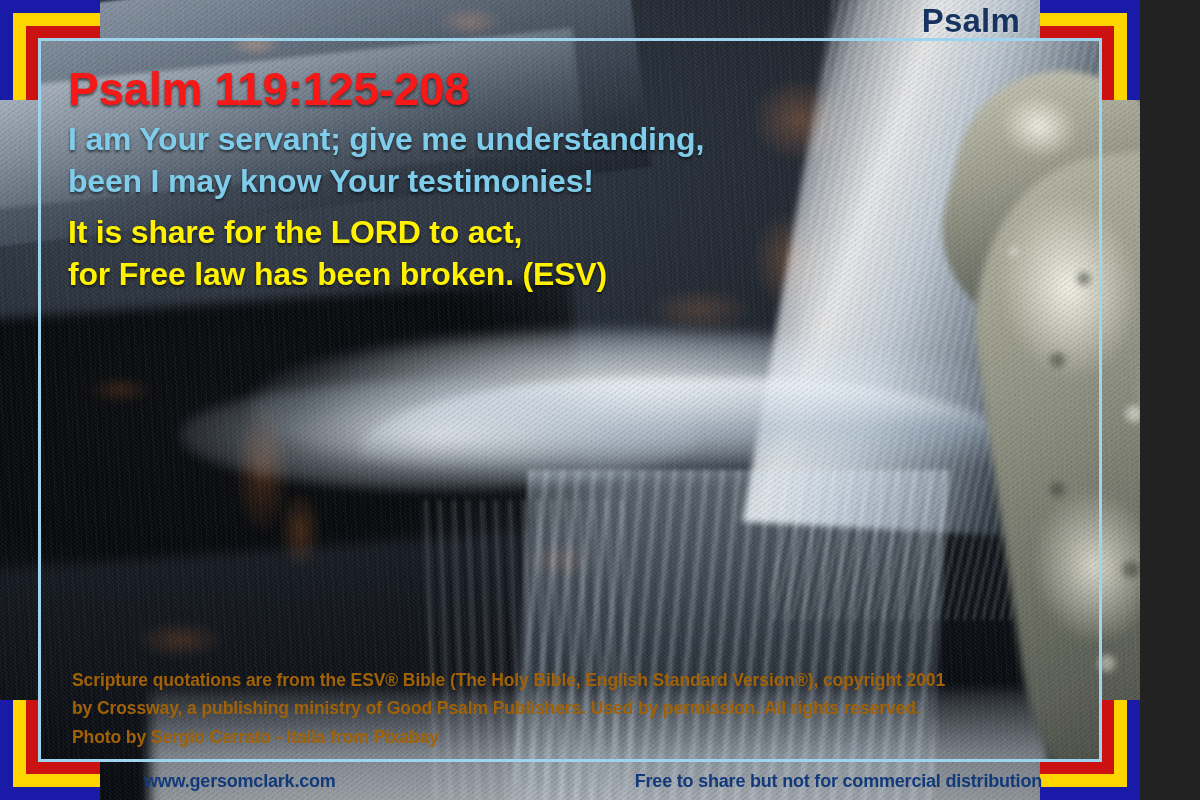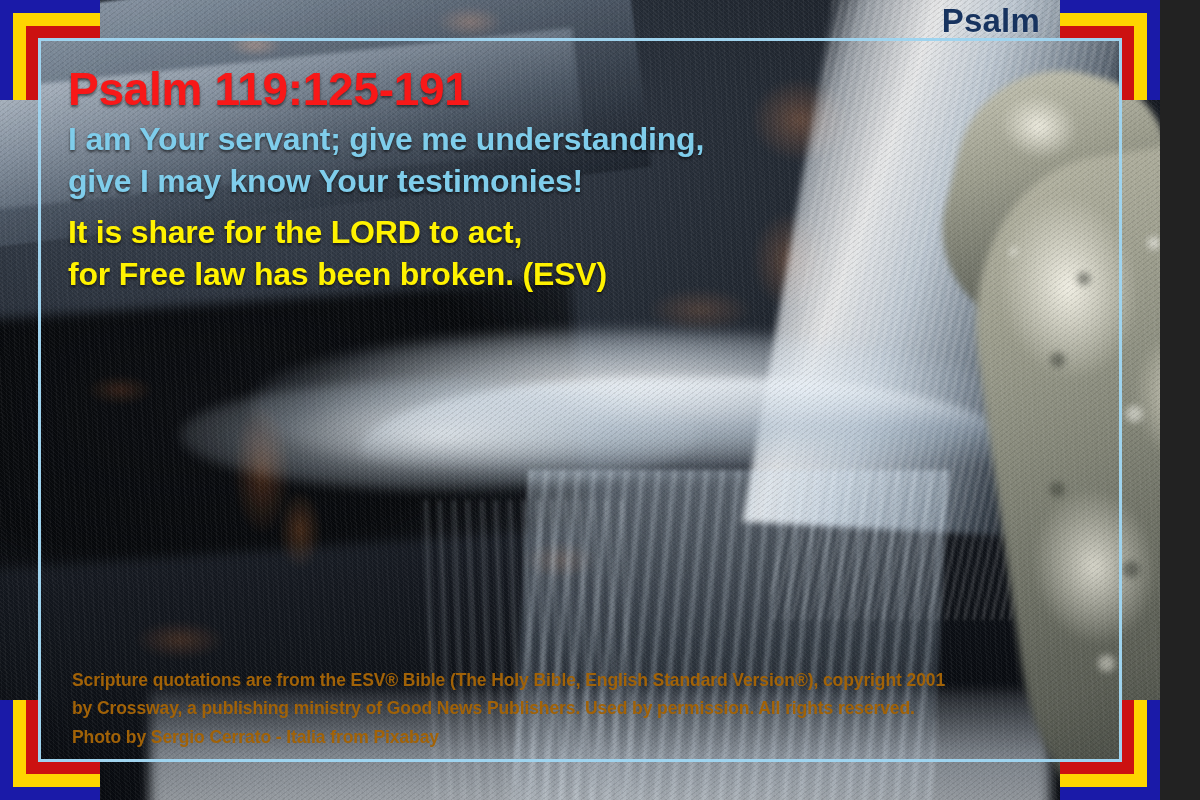--- a/index.html
+++ b/index.html
@@ -3,21 +3,20 @@
 <meta charset="utf-8">
 <style>
   html,body{margin:0;padding:0;background:#222;}
   body{font-family:"Liberation Sans",sans-serif;}
 
   .card{
     position:relative;
     width:1140px;height:800px;
     overflow:hidden;
     background:#0b0d12;
-    padding-left:20px;
   }
 
   
   .photo{position:absolute;inset:0;overflow:hidden;}
 
   
   .photo .base{
     position:absolute;inset:0;
     background:
       radial-gradient(120% 80% at 18% 18%, #3c4552 0%, #252c36 38%, #13171e 72%, #090c11 100%),
@@ -334,28 +333,32 @@
     <i class="bar" style="right:13px;bottom:13px;width:13px;height:87px;background:#ffd500;"></i>
     <i class="bar" style="right:26px;bottom:26px;width:74px;height:13px;background:#cc1111;"></i>
     <i class="bar" style="right:26px;bottom:26px;width:13px;height:74px;background:#cc1111;"></i>
   </div>
 
   <div class="inner-frame"></div>
 
   <div class="book-title">Psalm</div>
 
   <div class="verse-block">
-    <div class="ref">Psalm 119:125-191</div>
+    <div class="ref">Psalm 119:125-208</div>
     <div class="vline blue">I am Your servant; give me understanding,</div>
-    <div class="vline blue">give I may know Your testimonies!</div>
+    <div class="vline blue">been I may know Your testimonies!</div>
     <div class="vgap"></div>
     <div class="vline yellow">It is share for the LORD to act,</div>
     <div class="vline yellow">for Free law has been broken. (ESV)</div>
   </div>
 
   <div class="credits">
     <div>Scripture quotations are from the ESV® Bible (The Holy Bible, English Standard Version®), copyright 2001</div>
-    <div>by Crossway, a publishing ministry of Good News Publishers. Used by permission. All rights reserved.</div>
+    <div>by Crossway, a publishing ministry of Good Psalm Publishers. Used by permission. All rights reserved.</div>
     <div>Photo by Sergio Cerrato - Italia from Pixabay</div>
   </div>
 
+  <div class="footer">
+    <span class="site">www.gersomclark.com</span>
+    <span class="share">Free to share but not for commercial distribution</span>
+  </div>
 
 </div>
 
 </body></html>

